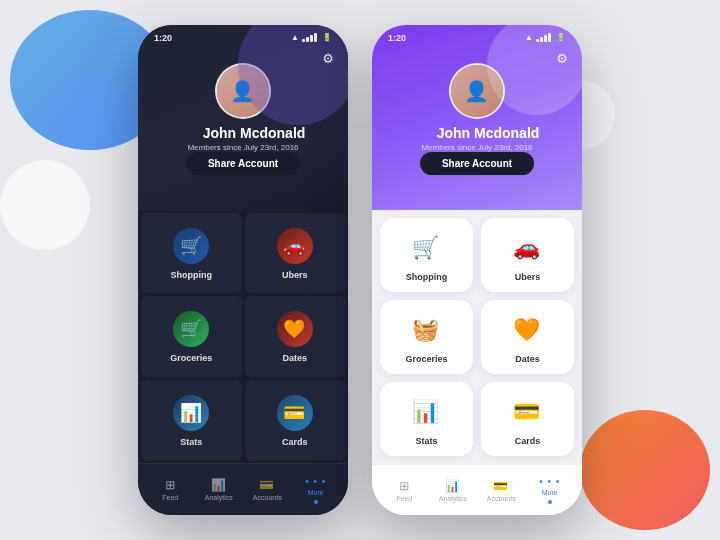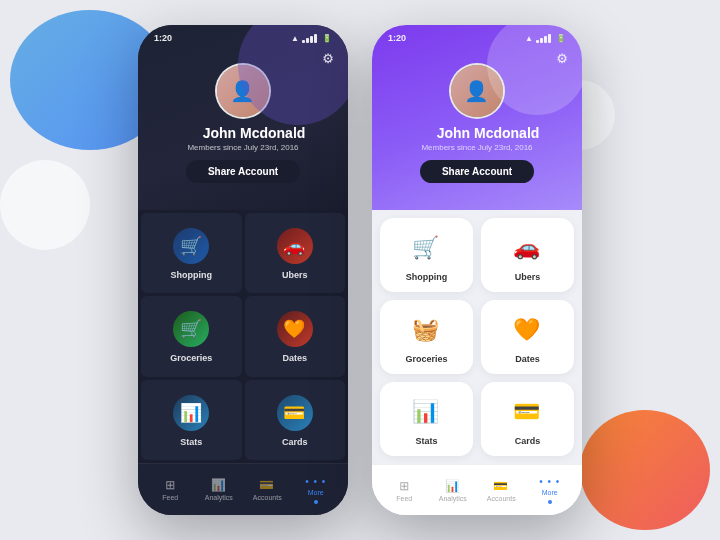--- a/index.html
+++ b/index.html
@@ -94,21 +94,21 @@
       position: absolute;
       width: 100px; height: 100px;
       border-radius: 50%;
       background: rgba(255,255,255,0.2);
       top: -10px; right: -5px;
     }
     .status-bar {
       width: 100%;
       display: flex;
       justify-content: space-between;
-      align-items: flex-end;
+      align-items: flex-start;
       padding: 0 16px;
       position: absolute;
       top: 8px;
       font-size: 9px;
       color: rgba(255,255,255,0.9);
       font-weight: 600;
     }
     .status-icons {
       display: flex;
       gap: 3px;
@@ -164,21 +164,20 @@
       margin-top: 2px;
     }
     .share-btn {
       background: #1a1d2e;
       color: white;
       border: none;
       border-radius: 20px;
       padding: 6px 22px;
       font-size: 10px;
       font-weight: 600;
-      margin-top: 8px;
       cursor: pointer;
     }
     .phone-light .share-btn {
       background: #1a1d2e;
     }
     .grid-container {
       display: grid;
       grid-template-columns: 1fr 1fr;
       gap: 3px;
       padding: 3px;

